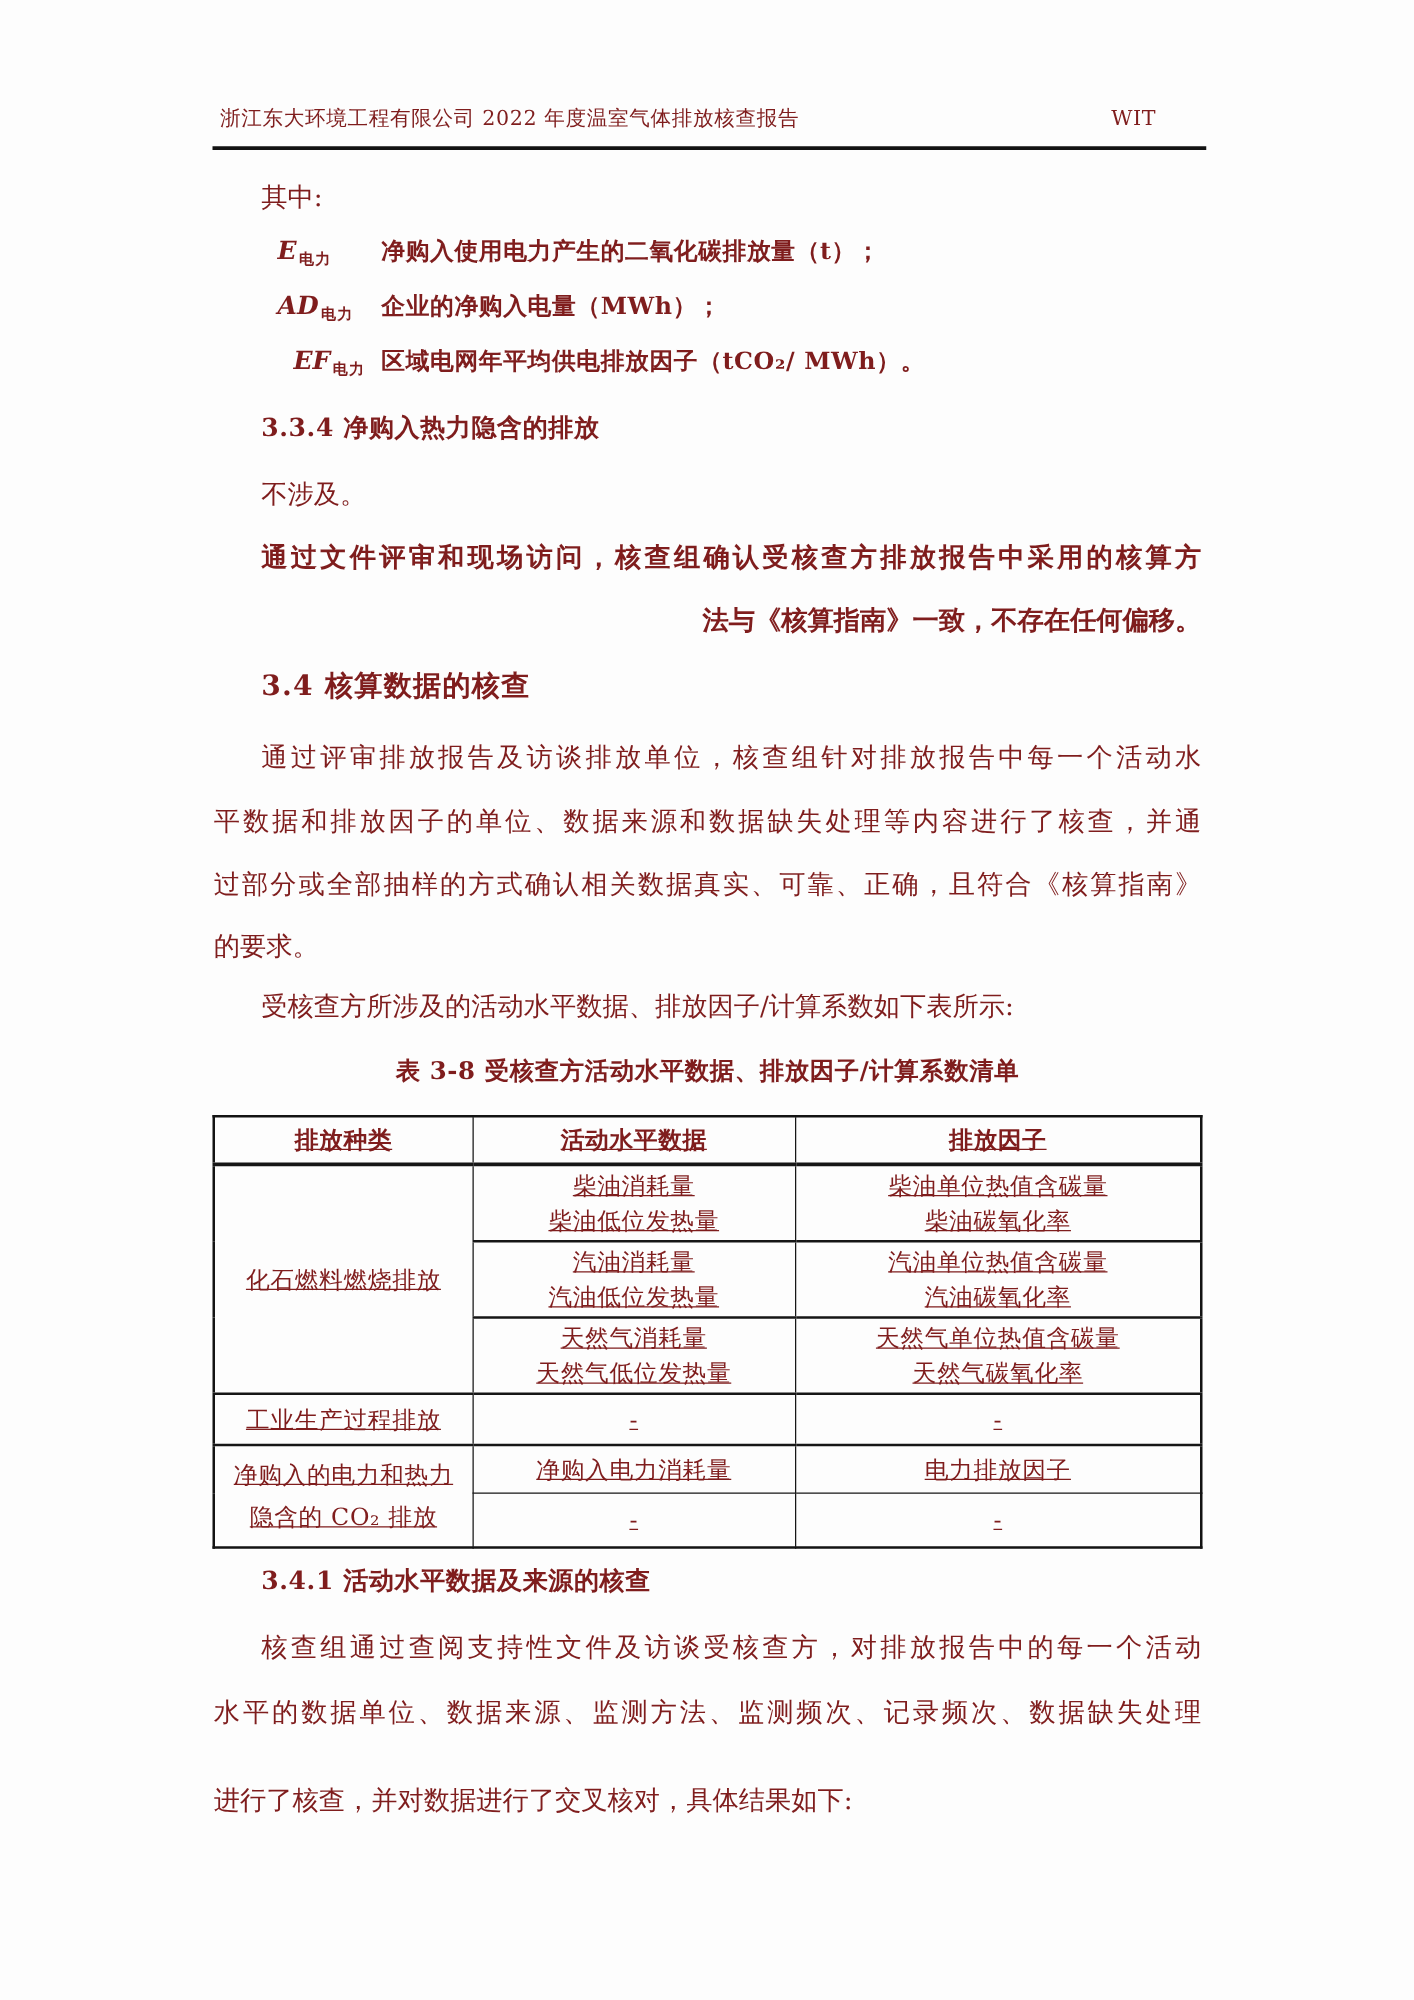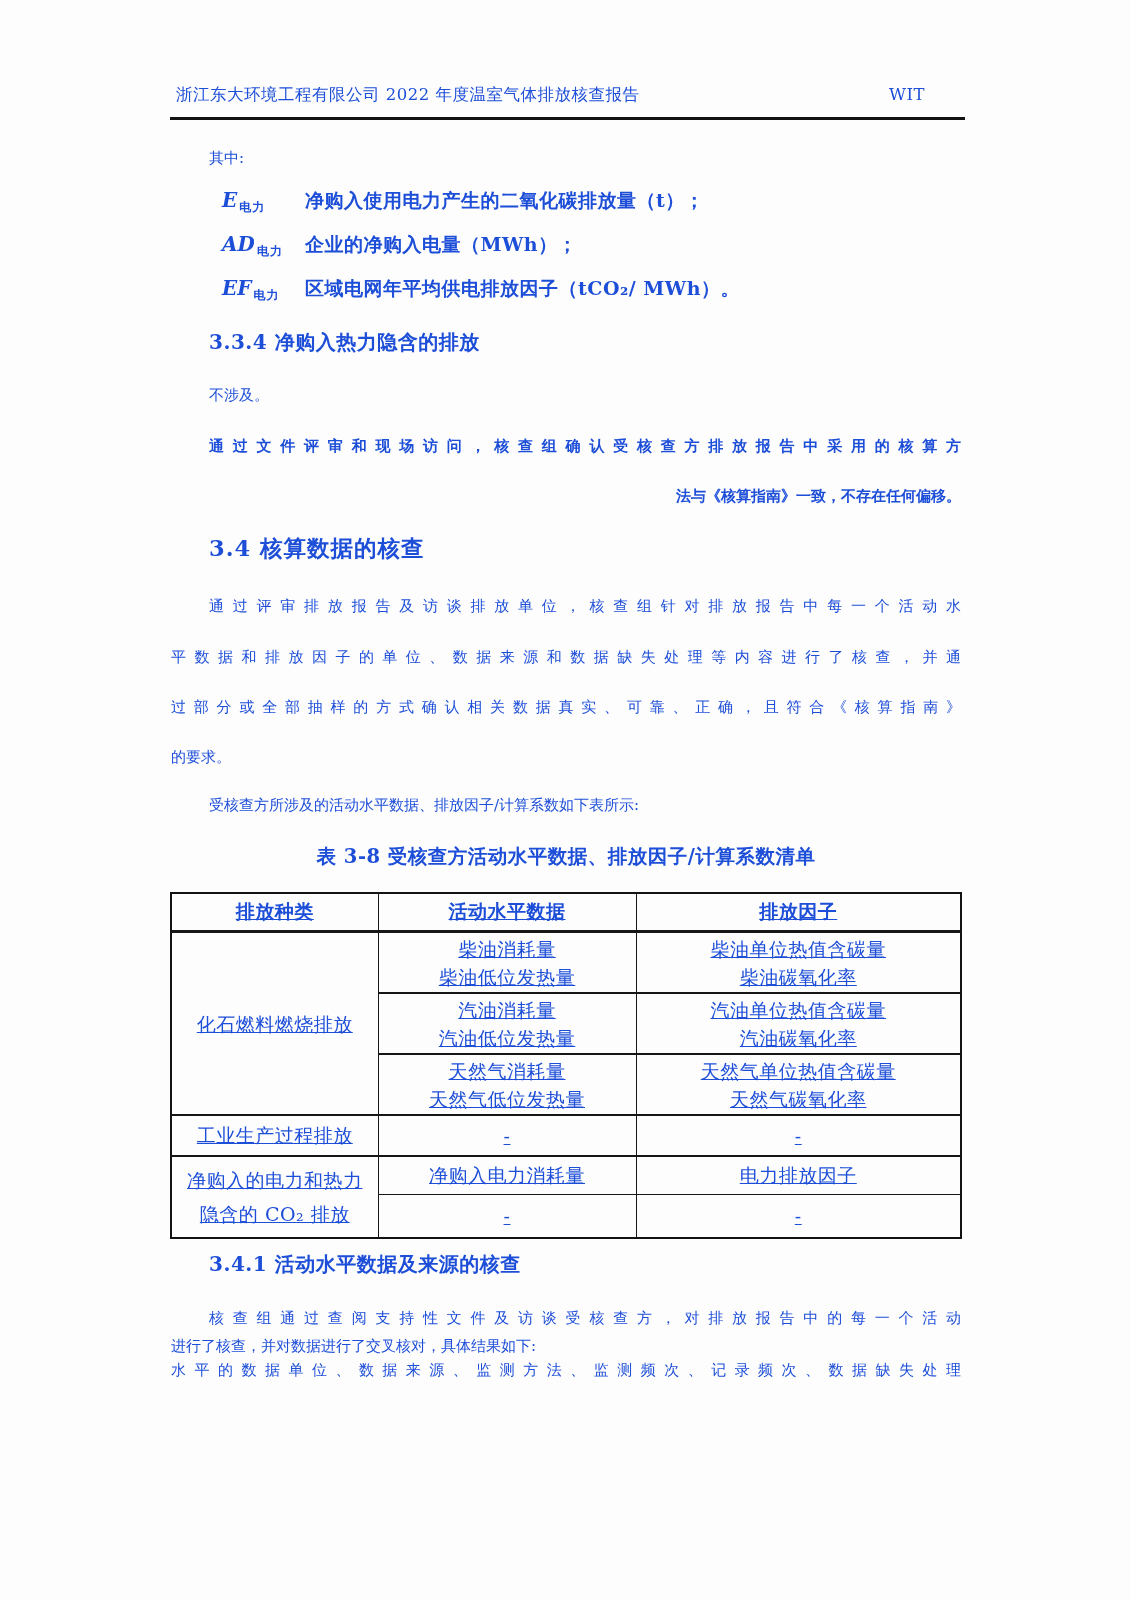--- a/index.html
+++ b/index.html
@@ -1,38 +1,38 @@
 <!DOCTYPE html>
 <html><head>
 <meta charset="utf-8">
 <style>
   html,body{margin:0;padding:0;background:#e8e8e8;}
   .page{
     position:relative;
     width:1131px;height:1600px;
     background:#fdfdfd;
-    color:#1d4ed8;
+    color:#7f1d1d;
     font-family:"DejaVu Serif","Liberation Serif",serif;
     overflow:hidden;
     margin:0 auto;
   }
   
   .hdr{
     position:absolute;top:84px;left:176px;right:206px;
     display:flex;justify-content:space-between;align-items:baseline;
     font-size:16.5px;letter-spacing:0.5px;
   }
   .hdr-rule{
     position:absolute;top:117px;left:170px;width:795px;height:3px;
     background:#131313;
   }
   
   .tline{
     position:absolute;left:171px;width:790px;
-    font-size:15px;line-height:26px;
+    font-size:21px;line-height:26px;
   }
   .jfull{text-align:justify;text-align-last:justify;}
   .ind{padding-left:38px;width:752px;}
   .bold{font-weight:bold;}
   .h-small{position:absolute;left:209px;font-size:20px;font-weight:bold;letter-spacing:0.5px;}
   .h-big{position:absolute;left:209px;font-size:22.5px;font-weight:bold;letter-spacing:1px;}
   
   .def-row{position:absolute;left:222px;display:flex;font-size:19px;font-weight:bold;}
   .def-sym{width:83px;font-style:italic;font-size:20px;flex:none;}
   .def-sub{font-style:normal;font-size:12px;position:relative;top:4px;margin-left:2px;letter-spacing:1px;}
@@ -80,21 +80,21 @@
   <div class="tline" style="top:145px;padding-left:38px;">其中:</div>
 
   <div class="def-row" style="top:188px;">
     <span class="def-sym"><span>E</span><span class="def-sub">电力</span></span>
     <span class="def-desc">净购入使用电力产生的二氧化碳排放量（t）；</span>
   </div>
   <div class="def-row" style="top:232px;">
     <span class="def-sym"><span>AD</span><span class="def-sub">电力</span></span>
     <span class="def-desc">企业的净购入电量（MWh）；</span>
   </div>
-  <div class="def-row" style="top:276px;">
+  <div class="def-row" style="top:276px;text-align:center;">
     <span class="def-sym"><span>EF</span><span class="def-sub">电力</span></span>
     <span class="def-desc">区域电网年平均供电排放因子（tCO₂/ MWh）。</span>
   </div>
 
   <div class="h-small" style="top:329px;">3.3.4 净购入热力隐含的排放</div>
   <div class="tline" style="top:382px;padding-left:38px;">不涉及。</div>
   <div class="tline bold jfull ind" style="top:433px;">通过文件评审和现场访问，核查组确认受核查方排放报告中采用的核算方</div>
   <div class="tline bold" style="top:483px;text-align:right;">法与《核算指南》一致，不存在任何偏移。</div>
 
   <div class="h-big" style="top:533px;">3.4 核算数据的核查</div>
@@ -165,16 +165,16 @@
     <tr class="elec2">
       <td>-</td>
       <td>-</td>
     </tr>
   </tbody>
     </table>
 
   <div class="h-small" style="top:1251px;">3.4.1 活动水平数据及来源的核查</div>
   <div class="tline jfull ind" style="top:1305px;">核查组通过查阅支持性文件及访谈受核查方，对排放报告中的每一个活动</div>
   <div class="tline jfull" style="top:1357px;">水平的数据单位、数据来源、监测方法、监测频次、记录频次、数据缺失处理</div>
-  <div class="tline" style="top:1333px;">进行了核查，并对数据进行了交叉核对，具体结果如下:</div>
+  <div class="tline" style="top:1427px;">进行了核查，并对数据进行了交叉核对，具体结果如下:</div>
 
 
 </div>
 
 </body></html>

